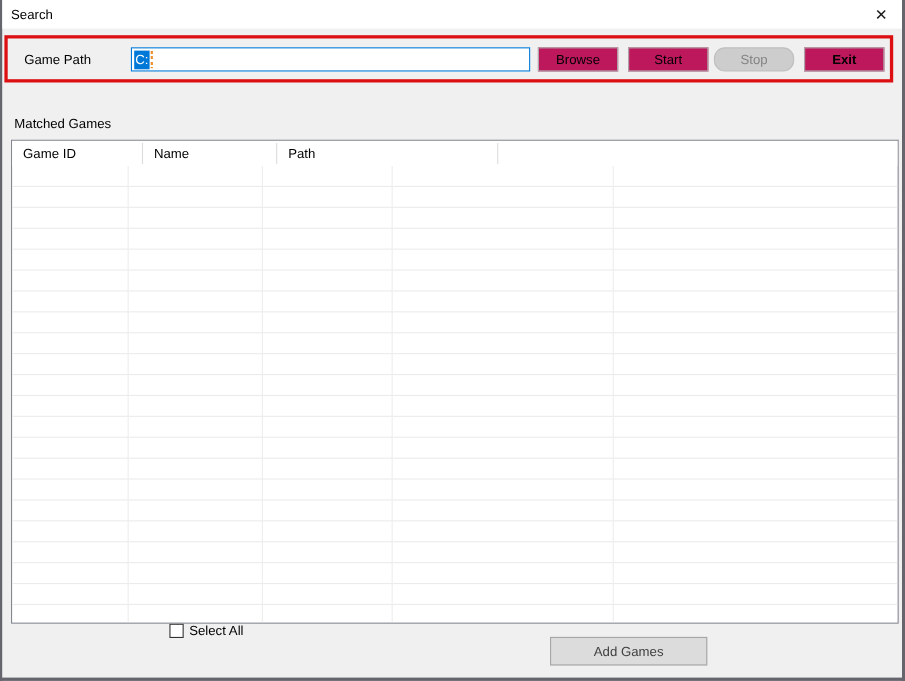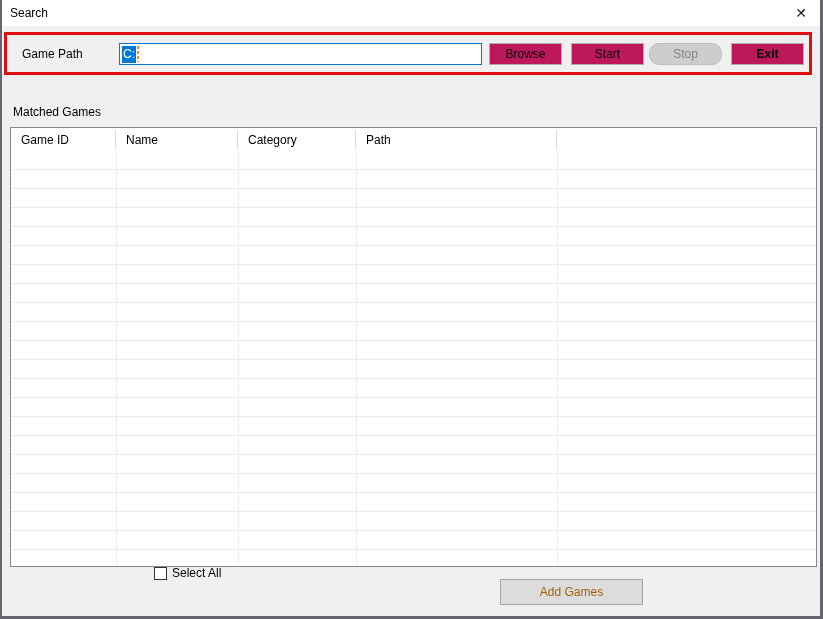--- a/index.html
+++ b/index.html
@@ -88,21 +88,21 @@
     position: absolute; left: 152px; top: 564px; height: 16px;
     display: flex; align-items: flex-end; cursor: default;
   }
   .checkbox {
     width: 13px; height: 13px; background: #ffffff; border: 1px solid #333333;
     margin-right: 5px; flex: 0 0 auto;
   }
   .add-btn {
     position: absolute; left: 498px; top: 579px; width: 143px; height: 26px;
     background: #dcdcdc; border: 1px solid #a5a5a5;
-    font-family: "Liberation Sans", sans-serif; font-size: 12px; color: #a16207;
+    font-family: "Liberation Sans", sans-serif; font-size: 12px; color: #404040;
     cursor: default;
   }
 </style>
 </head>
 <body>
 
 <div class="window">
 
   <div class="titlebar">
     <span class="title">Search</span>
@@ -122,23 +122,22 @@
 
   <button class="btn" id="browse-btn">Browse</button>
   <button class="btn" id="start-btn">Start</button>
   <button class="btn" id="stop-btn" disabled="">Stop</button>
   <button class="btn" id="exit-btn">Exit</button>
 
   <span class="mg-label">Matched Games</span>
 
   <div class="table">
     <div class="thead">
-      <div class="hcell" style="width:105px">Game ID</div>
+      <div class="hcell" style="width:119px">Game ID</div>
       <div class="hcell" style="width:122px">Name</div>
-      <div class="hcell" style="width:118px">Category</div>
       <div class="hcell" style="width:201px">Path</div>
       <div class="hcell last" style="flex:1"></div>
     </div>
     <div class="tbody" id="tbody">
       <div class="vline" style="left:105px"></div>
       <div class="vline" style="left:227px"></div>
       <div class="vline" style="left:345px"></div>
       <div class="vline" style="left:546px"></div>
     <div class="trow"></div>
         <div class="trow"></div>

